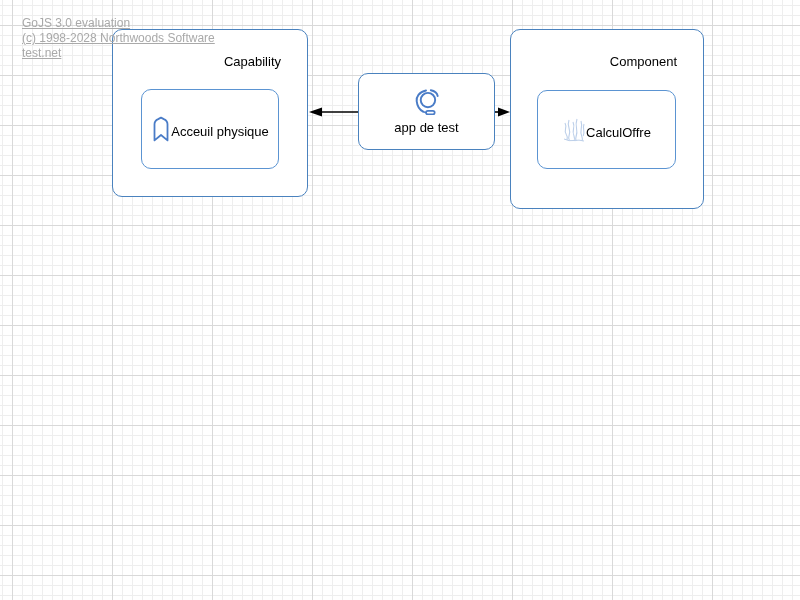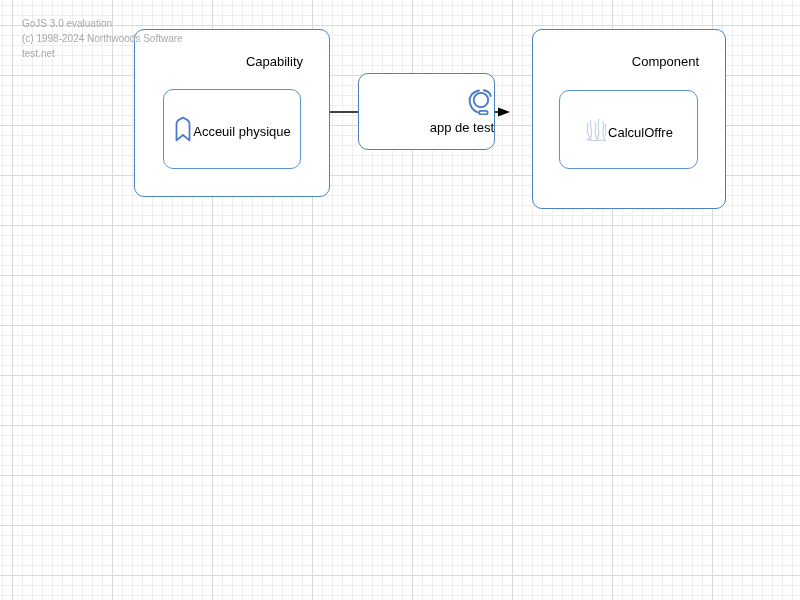--- a/index.html
+++ b/index.html
@@ -14,51 +14,51 @@
     background-image:
       repeating-linear-gradient(to bottom, var(--grid-major,#d9d9d9) 0 1px, transparent 1px 50px),
       repeating-linear-gradient(to right,  var(--grid-major,#d9d9d9) 0 1px, transparent 1px 100px),
       repeating-linear-gradient(to bottom, var(--grid-minor,#eeeeee) 0 1px, transparent 1px 10px),
       repeating-linear-gradient(to right,  var(--grid-minor,#eeeeee) 0 1px, transparent 1px 10px);
     background-position: 0 25px, 12px 0, 0 5px, 2px 0;
   }
   .watermark{
     position:absolute;left:22px;top:16px;z-index:30;
     color:var(--watermark-text,#a9a9a9);
-    font-size:10px;line-height:15px;white-space:nowrap;
+    font-size:12px;line-height:15px;white-space:nowrap;
     pointer-events:none;
+    text-decoration:underline;
   }
   .group-node{
     position:absolute;z-index:10;
     background:#fff;
     border:1.5px solid var(--group-border,#4a82be);
     border-radius:10px;
     box-sizing:border-box;
-    margin-left:22px;
   }
   .group-title{
     position:absolute;top:24px;right:26px;
     font-size:13px;color:var(--title-text,#000000);
     white-space:nowrap;
   }
   .item-node{
     position:absolute;z-index:11;
     background:#fff;
     border:1.5px solid var(--item-border,#5b94d2);
     border-radius:10px;
     box-sizing:border-box;
     display:flex;flex-direction:row;align-items:center;justify-content:center;
   }
   .simple-node{
     position:absolute;z-index:11;
     background:#fff;
     border:1.5px solid var(--group-border,#4a82be);
     border-radius:10px;
     box-sizing:border-box;
-    display:flex;flex-direction:column;align-items:flex-end;justify-content:center;
+    display:flex;flex-direction:column;align-items:center;justify-content:center;
   }
   .node-label{
     margin-top:5px;
     font-size:13px;color:var(--title-text,#000000);
     white-space:nowrap;
   }
   .icon{display:block;line-height:0;}
   .icon svg{display:block;}
   .blue-stroke{stroke:var(--icon-blue,#4a7cc7);fill:none;}
   .faint-stroke{stroke:var(--icon-faint,#bccfe9);fill:none;}
@@ -66,21 +66,21 @@
   .link line{stroke:var(--arrow,#000000);stroke-width:1.6;}
   .link polygon{fill:var(--arrow,#000000);}
 </style>
 </head>
 <body>
 
 <div class="canvas">
 
   <div class="watermark">
     <div>GoJS 3.0 evaluation</div>
-    <div>(c) 1998-2024 Northwoods Software</div>
+    <div>(c) 1998-2028 Northwoods Software</div>
     <div>test.net</div>
   </div>
 
   <svg class="link" style="left:305px;top:104px;" width="56" height="16" viewBox="0 0 56 16">
     <line x1="16" y1="8" x2="55" y2="8"></line>
     <polygon points="4,8 17,3.4 17,12.6"></polygon>
   </svg>
 
   <svg class="link" style="left:492px;top:104px;" width="20" height="16" viewBox="0 0 20 16">
     <line x1="1" y1="8" x2="8" y2="8"></line>

